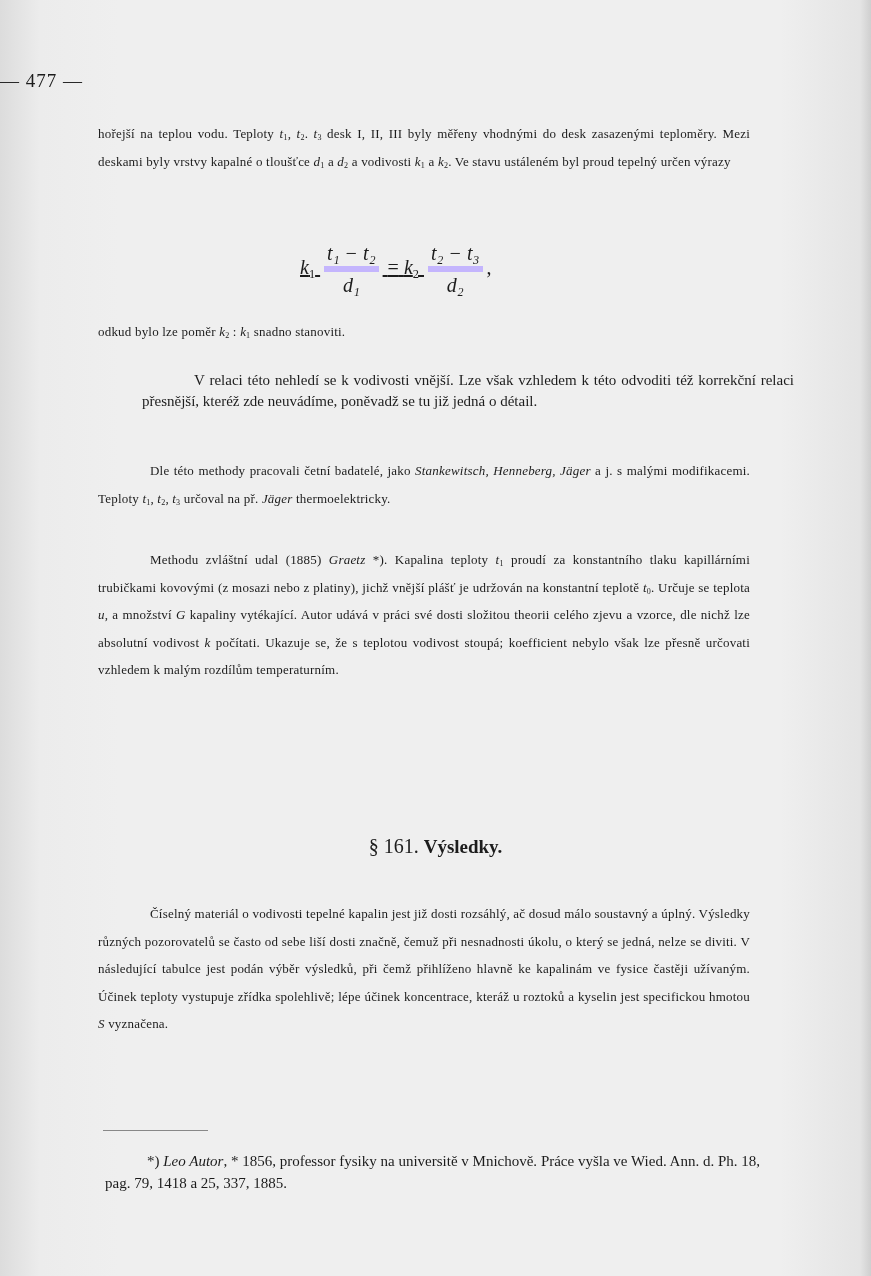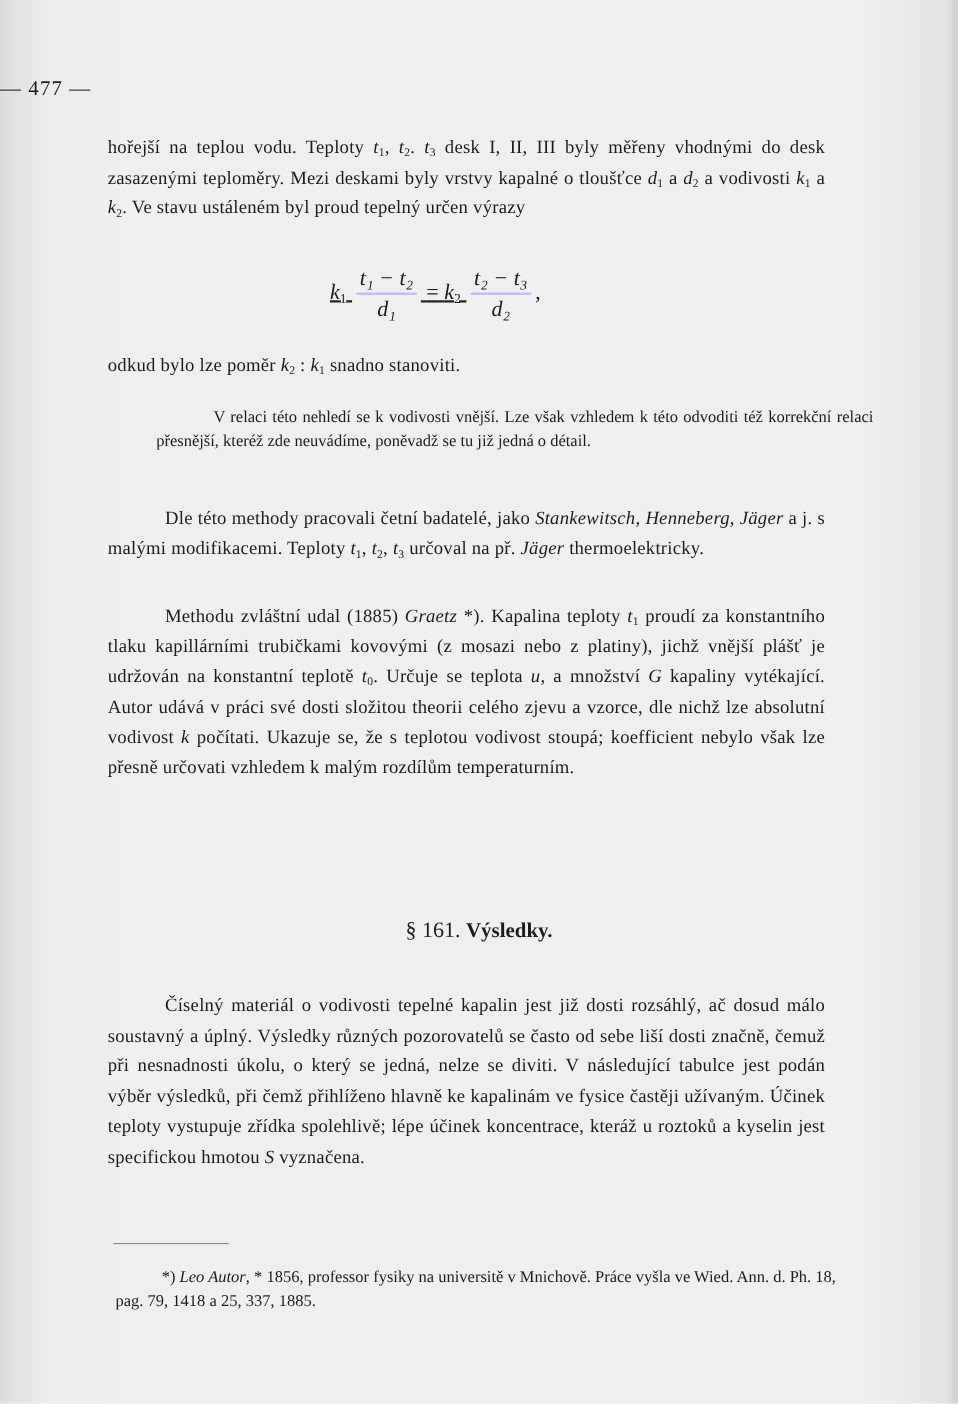--- a/index.html
+++ b/index.html
@@ -5,29 +5,29 @@
   html, body { margin:0; padding:0; }
   body {
     width:871px; height:1276px; overflow:hidden;
     background: linear-gradient(to right, #dcdcdc 0px, #ececec 40px, #efefef 120px, #efefef 780px, #e4e4e4 860px, #cfcfcf 871px);
     font-family: "Liberation Serif", "DejaVu Serif", serif;
     color:#1c1c1c;
     position:relative;
   }
   .page { position:absolute; left:0; top:0; width:871px; height:1276px; }
   .pnum { position:absolute; top:70px; left:0; width:871px; text-align:left; font-size:19px; letter-spacing:1px; }
-  .para { position:absolute; left:98px; width:652px; font-size:17px; line-height:27.5px; text-align:justify; letter-spacing:0.2px; }
+  .para { position:absolute; left:98px; width:652px; font-size:13px; line-height:27.5px; text-align:justify; letter-spacing:0.2px; }
   .para.indent { text-indent:52px; }
   .small { position:absolute; left:98px; width:652px; font-size:15px; line-height:21px; text-align:justify;margin-left:44px; }
   .small.indent { text-indent:52px; }
   i { font-style:italic; }
   sub { font-size:0.62em; vertical-align:-0.3em; line-height:0; }
   .formula { position:absolute; top:242px; left:300px; width:320px; height:60px; font-size:20px;text-decoration:underline; }
   .frac { display:inline-block; text-align:center; vertical-align:middle; margin:0 4px; }
-  .frac .num { display:block; border-bottom:2px solid #c4b5fd; padding:0 3px 1px; font-style:italic; }
+  .frac .num { display:block; border-bottom:6px solid #c4b5fd; padding:0 3px 1px; font-style:italic; }
   .frac .den { display:block; padding-top:2px; font-style:italic; }
   .heading { position:absolute; top:835px; left:0; width:871px; text-align:center; font-size:20px; }
   .heading b { font-family:Liberation Serif, serif; font-weight:bold; font-size:19px; }
   .fnrule { position:absolute; top:1130px; left:103px; width:105px; border-top:1px solid #888; }
   .fn { position:absolute; top:1150px; left:105px; width:655px; font-size:15px; line-height:22px; text-align:justify; text-indent:42px; }
 </style>
 </head>
 <body>
 
 <div class="page">

